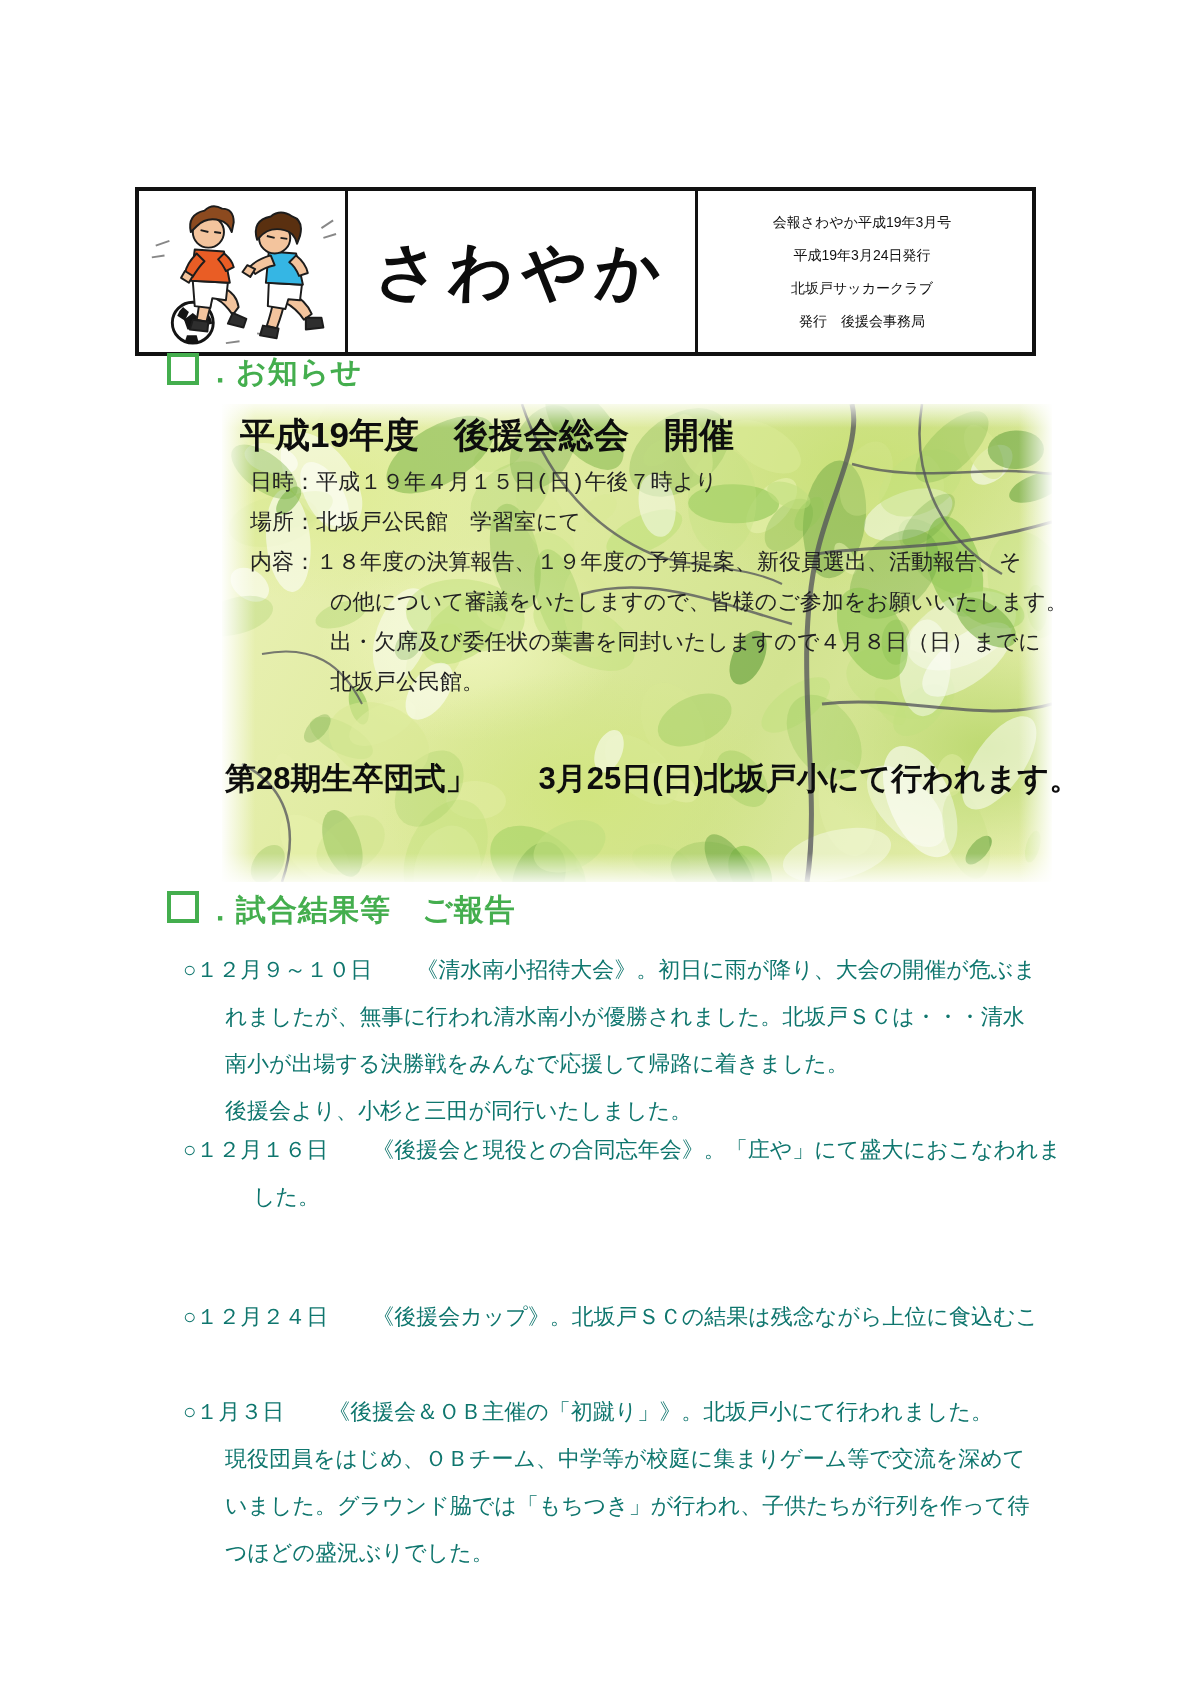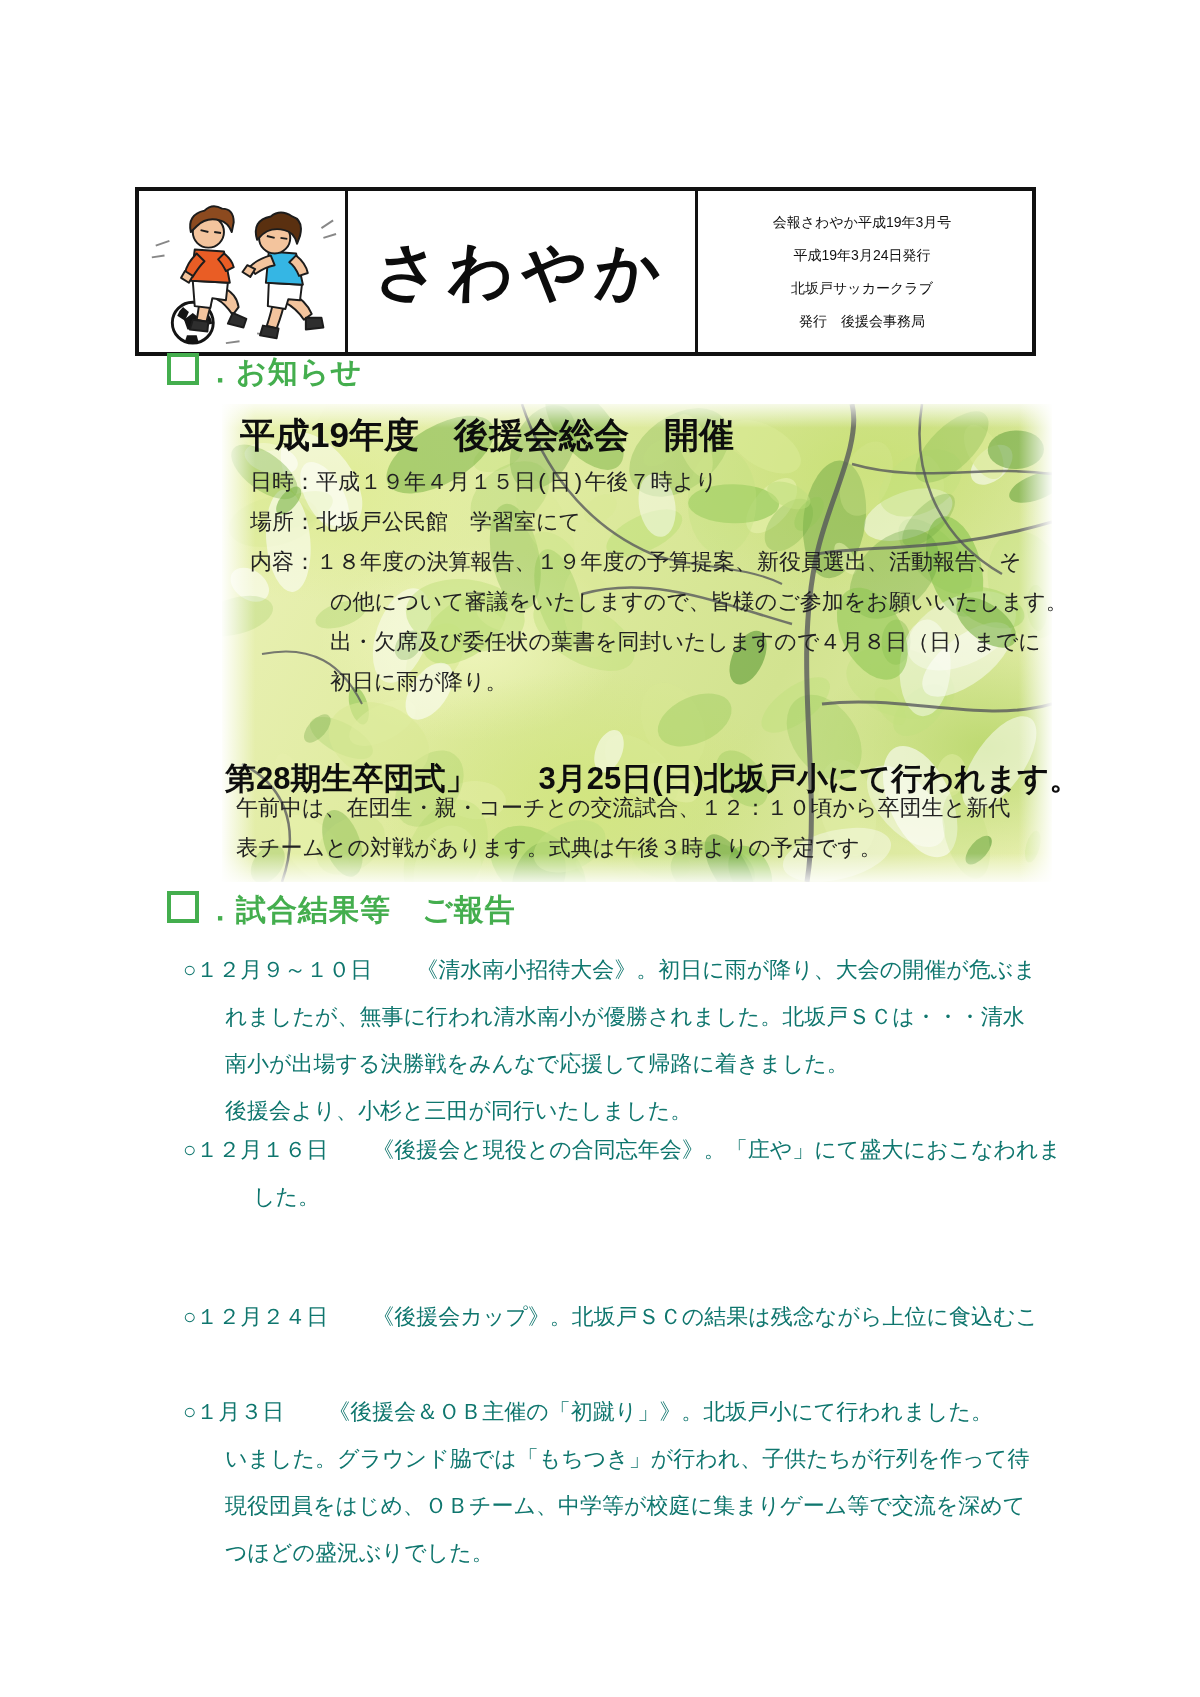--- a/index.html
+++ b/index.html
@@ -257,27 +257,23 @@
     </g>
   </svg>
   <div class="leafy-content">
     <div class="meeting-title">平成19年度　後援会総会　開催</div>
     <div class="m-lines">
       <div class="bl">日時：平成１９年４月１５日(日)午後７時より</div>
       <div class="bl">場所：北坂戸公民館　学習室にて</div>
       <div class="bl">内容：１８年度の決算報告、１９年度の予算提案、新役員選出、活動報告、そ</div>
       <div class="bl ind">の他について審議をいたしますので、皆様のご参加をお願いいたします。</div>
       <div class="bl ind">出・欠席及び委任状の葉書を同封いたしますので４月８日（日）までに</div>
-      <div class="bl ind">初日に雨が降り。</div>
+      <div class="bl ind">北坂戸公民館。</div>
     </div>
     <div class="grad-title">第28期生卒団式」　　3月25日(日)北坂戸小にて行われます。</div>
-    <div class="g-lines">
-      <div class="bl">午前中は、在団生・親・コーチとの交流試合、１２：１０頃から卒団生と新代</div>
-      <div class="bl">表チームとの対戦があります。式典は午後３時よりの予定です。</div>
-    </div>
   </div>
 </div>
 
 <div class="sec-head h-results">
   <span class="gsq"></span><span>．試合結果等　ご報告</span>
 </div>
 
 <div class="item item-1">
   <div class="rl">○１２月９～１０日　　《清水南小招待大会》。初日に雨が降り、大会の開催が危ぶま</div>
   <div class="rl c1">れましたが、無事に行われ清水南小が優勝されました。北坂戸ＳＣは・・・清水</div>
@@ -289,16 +285,16 @@
   <div class="rl">○１２月１６日　　《後援会と現役との合同忘年会》。「庄や」にて盛大におこなわれま</div>
   <div class="rl c2">した。</div>
 </div>
 
 <div class="item item-3">
   <div class="rl">○１２月２４日　　《後援会カップ》。北坂戸ＳＣの結果は残念ながら上位に食込むこ</div>
 </div>
 
 <div class="item item-4">
   <div class="rl">○１月３日　　《後援会＆ＯＢ主催の「初蹴り」》。北坂戸小にて行われました。</div>
+  <div class="rl c1">現役団員をはじめ、ＯＢチーム、中学等が校庭に集まりゲーム等で交流を深めて</div>
   <div class="rl c1">いました。グラウンド脇では「もちつき」が行われ、子供たちが行列を作って待</div>
-  <div class="rl c1">現役団員をはじめ、ＯＢチーム、中学等が校庭に集まりゲーム等で交流を深めて</div>
   <div class="rl c1">つほどの盛況ぶりでした。</div>
 </div>
 
 </body></html>

